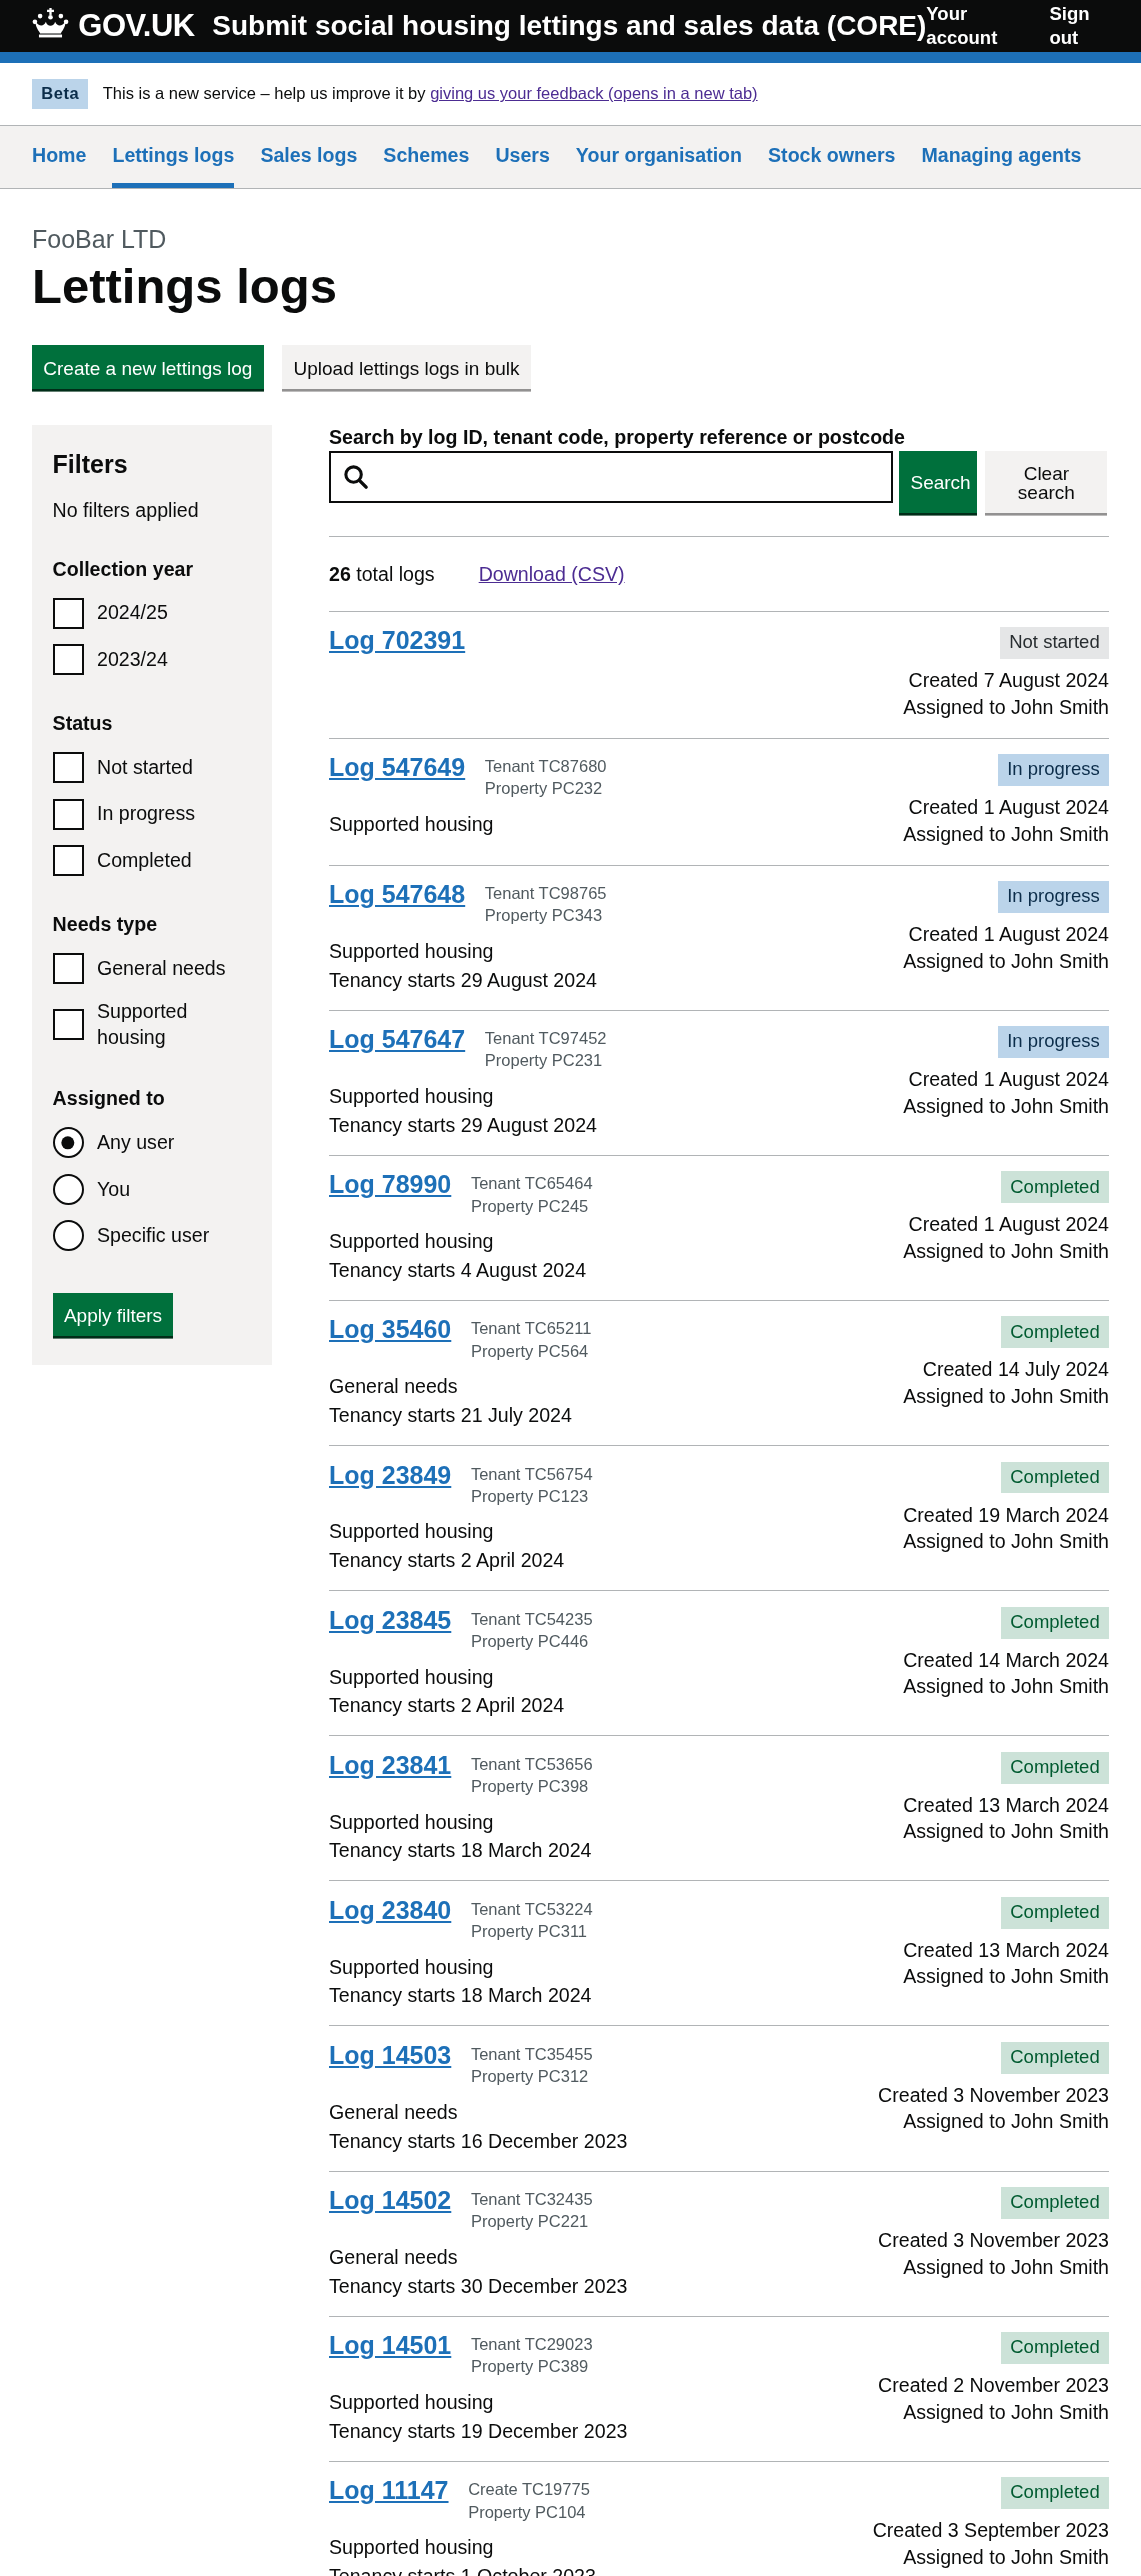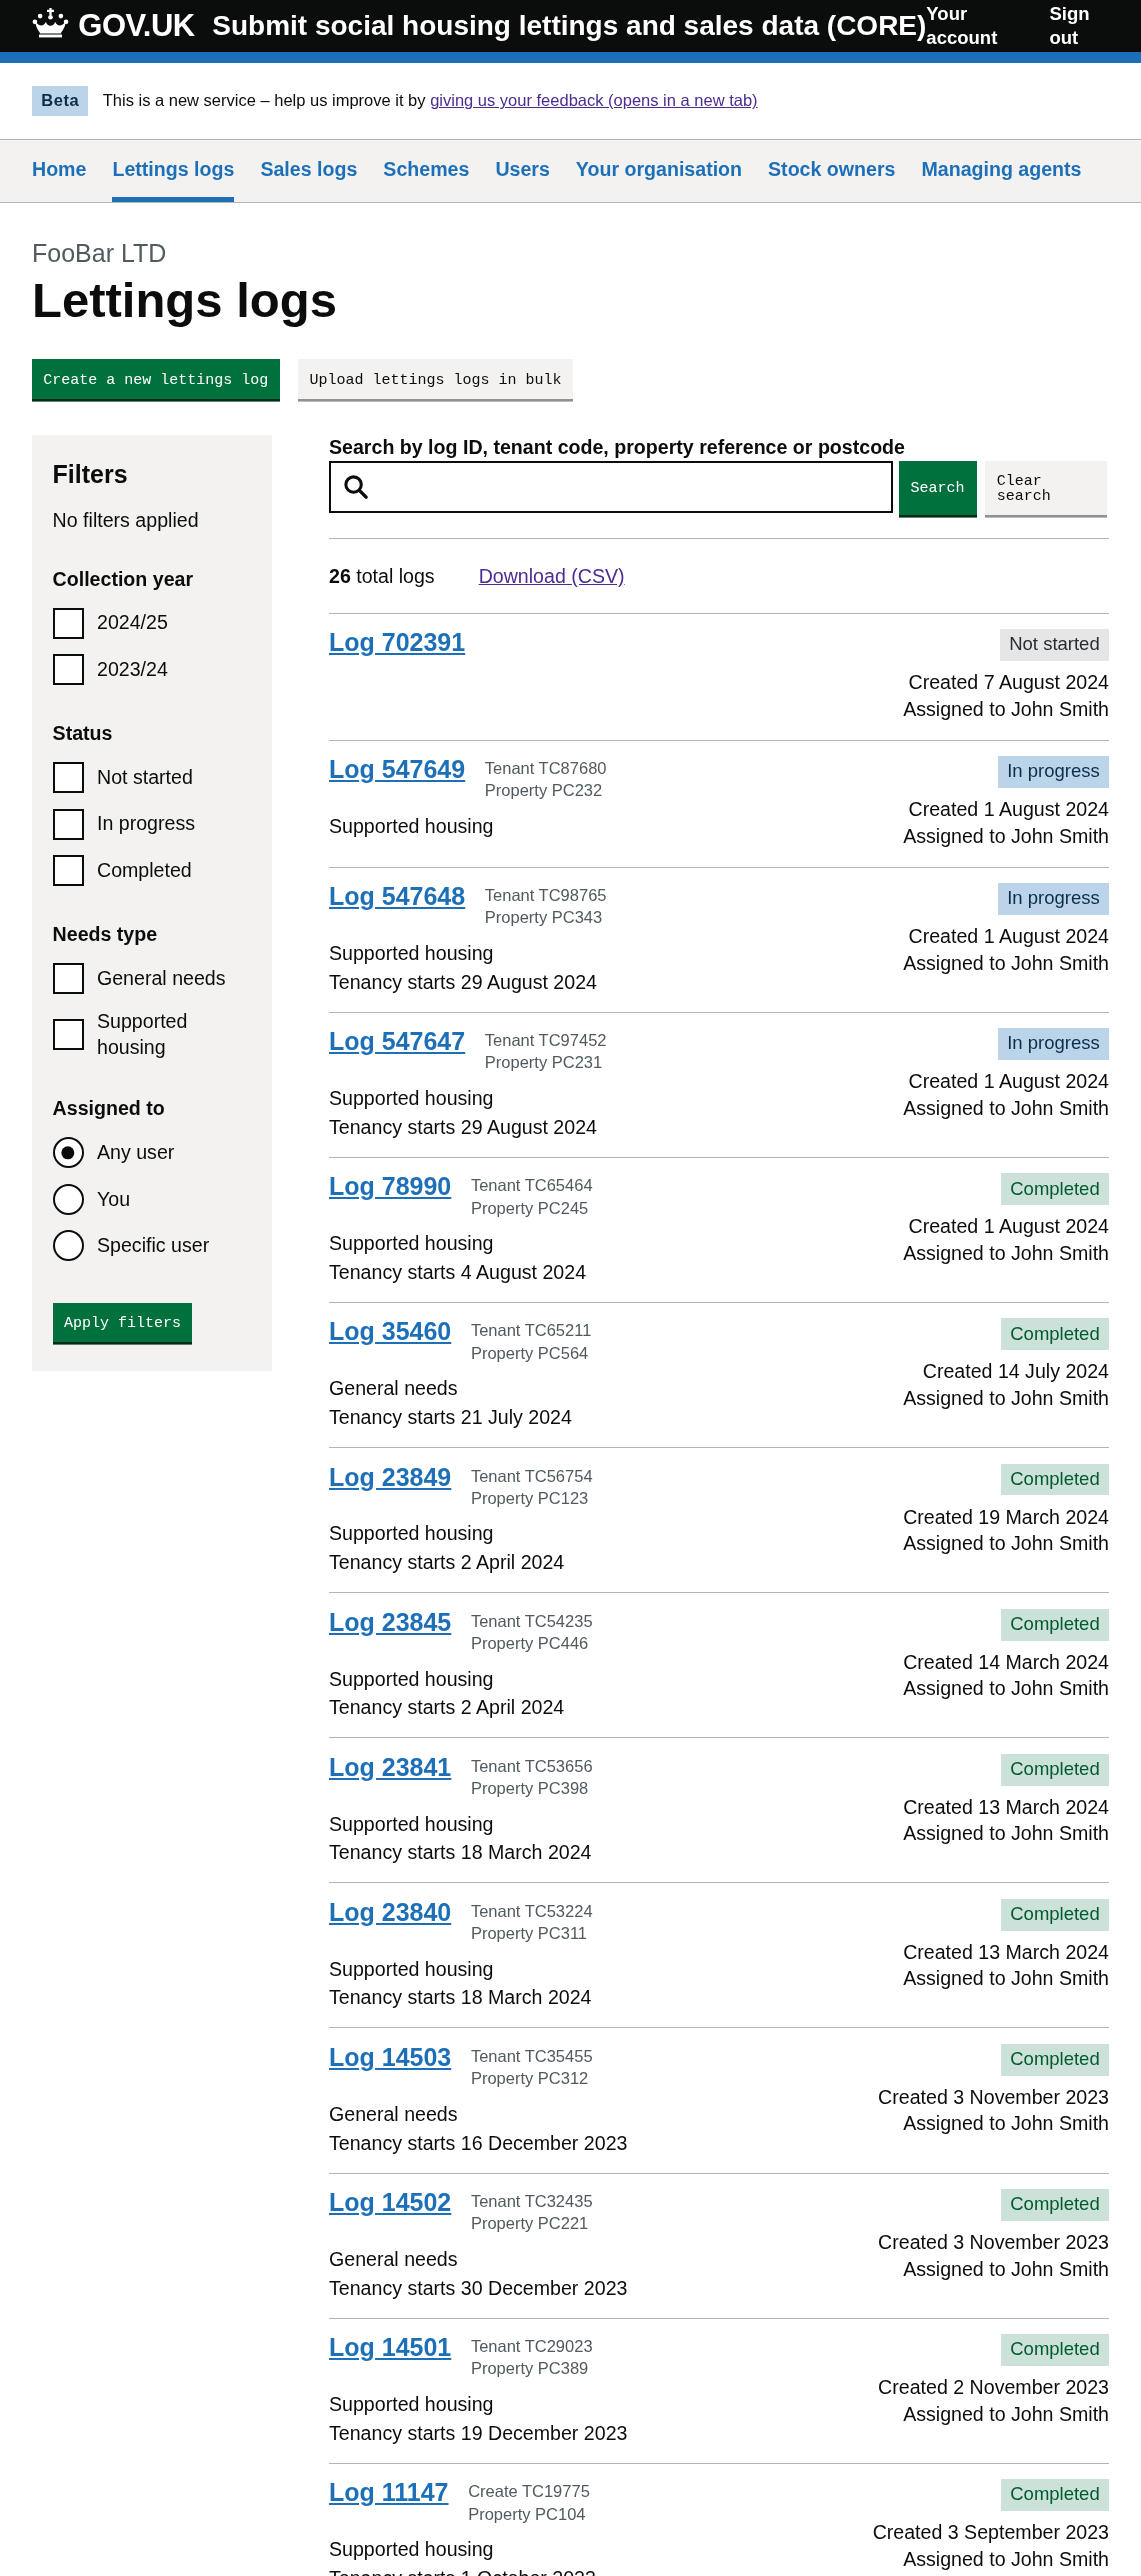--- a/index.html
+++ b/index.html
@@ -34,21 +34,21 @@
   .govuk-header .container{display:flex;align-items:center;height:52px;}
   .logo{display:flex;align-items:center;gap:9.3px;}
   .logo-text{font-weight:bold;font-size:31px;letter-spacing:-0.5px;color:#fff;}
   .service-name{color:#fff;font-size:28px;margin-left:17.5px;font-weight:700;flex:1;white-space:nowrap;}
   .header-links{display:flex;gap:29px;}
   .header-links a{color:#fff;font-weight:bold;font-size:18.5px;text-decoration:none;}
   .blue-bar{height:11.3px;background:var(--blue);}
 
   
   .phase-banner{border-bottom:1px solid var(--border);background:#fff;}
-  .phase-banner .container{display:flex;align-items:center;padding:23px 32px;margin:0;}
+  .phase-banner .container{display:flex;align-items:center;padding:16px 32px;margin:0;}
   .phase-tag{
     background:var(--tag-blue-bg);color:var(--tag-blue-fg);
     font-weight:bold;font-size:16.5px;padding:4.1px 9.3px;margin-right:14.4px;
     text-transform:none;letter-spacing:0.5px;
   }
   .phase-text{font-size:16.5px;}
   .phase-text a{color:var(--purple);}
 
   
   .primary-nav{background:var(--grey-bg);border-bottom:1px solid var(--border);}
@@ -58,22 +58,22 @@
     padding:17.5px 0 14.4px;border-bottom:5.2px solid transparent;color:var(--blue);
   }
   .primary-nav a.active{border-bottom-color:var(--blue);}
 
   
   .page-caption{color:var(--text-secondary);font-size:25px;margin-top:34px;}
   h1.page-title{font-size:49px;line-height:1.05;margin:5.2px 0 33px;font-weight:bold;}
 
   .button{
     display:inline-block;border:0;cursor:pointer;
-    font-family:Liberation Mono, monospace;font-size:15px;line-height:1;
-    padding:13.4px 11.3px 11.3px;text-decoration:none;text-align:left;
+    font-family:Liberation Sans, sans-serif;font-size:19px;line-height:1;
+    padding:13.4px 11.3px 11.3px;text-decoration:none;text-align:center;
   }
   .button-primary{background:var(--green);color:#fff;box-shadow:0 2.6px 0 var(--green-shadow);}
   .button-secondary{background:var(--grey-bg);color:var(--black);box-shadow:0 2.6px 0 var(--secondary-shadow);}
   .actions-row{display:flex;gap:18.5px;margin-bottom:36px;}
 
   
   .layout{display:grid;grid-template-columns:240px 1fr;column-gap:57px;align-items:start;}
 
   
   .filters{background:var(--grey-bg);padding:23px 20.6px 29px;}

